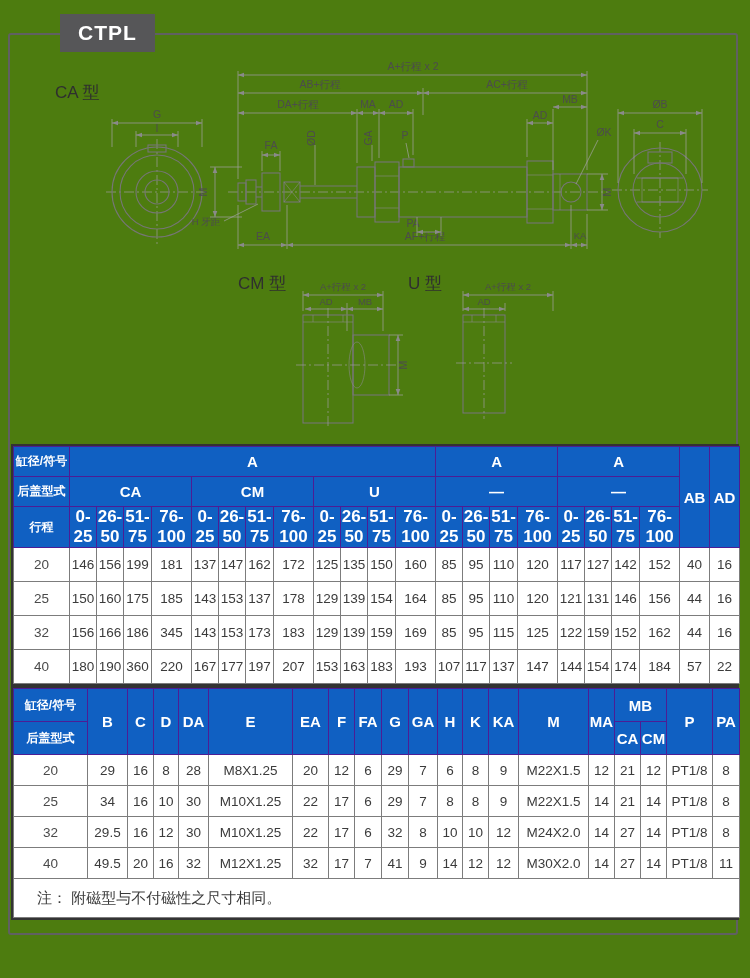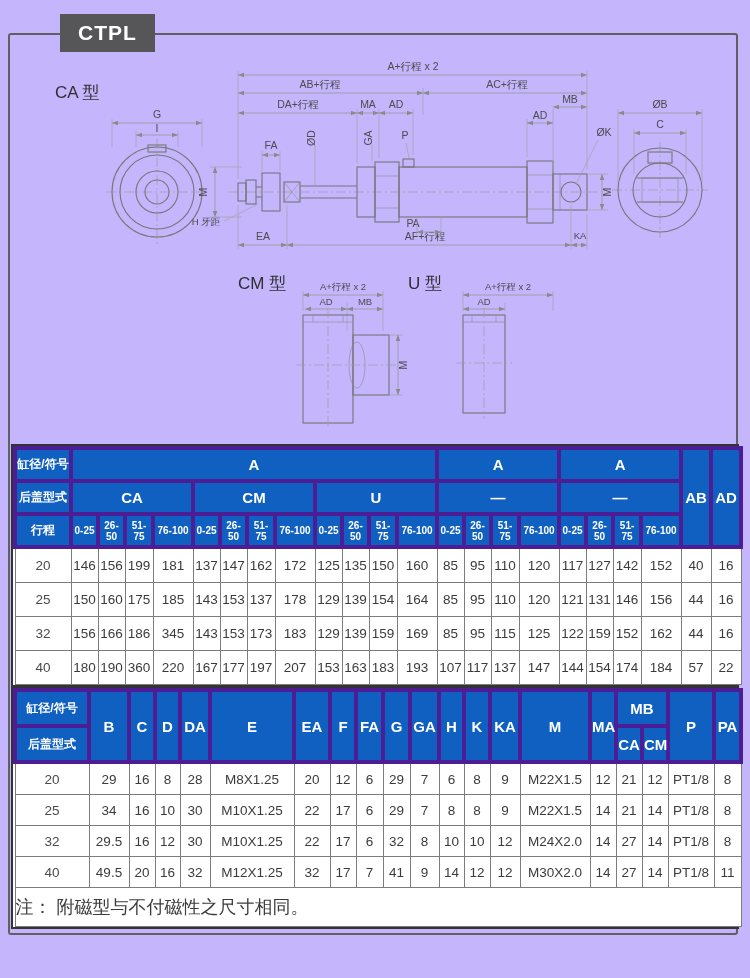--- a/index.html
+++ b/index.html
@@ -1,45 +1,45 @@
 <!DOCTYPE html>
 <html><head>
 <meta charset="utf-8">
 <style>
   html,body{margin:0;padding:0;background:#fff;}
   body{font-family:"Liberation Sans",sans-serif;}
-  #page{position:relative;width:750px;height:978px;background:#c4b5fd;overflow:hidden;}
+  #page{position:relative;width:750px;height:978px;background:#4d7c0f;overflow:hidden;}
   .frame{position:absolute;left:8px;top:33px;width:726px;height:898px;border:2px solid #606062;border-radius:3px;}
   .badge{position:absolute;left:60px;top:14px;width:95px;height:38px;background:#565658;color:#fff;
          display:flex;align-items:center;justify-content:center;font-size:21px;font-weight:bold;letter-spacing:1px;}
   .diag{position:absolute;left:10px;top:55px;}
   .diag text{font-family:"Liberation Sans",sans-serif;}
   .ol{stroke:#767676;stroke-width:1.1;fill:none;}
   .thin{stroke:#8a8a8a;stroke-width:0.6;fill:none;}
   .dim{stroke:#979797;stroke-width:0.8;fill:none;}
   .ext{stroke:#a3a3a3;stroke-width:0.7;fill:none;}
   .cl{stroke:#9d9d9d;stroke-width:0.7;fill:none;stroke-dasharray:10 3 2 3;}
   .lbl{font-size:10.5px;fill:#4c4c4c;text-anchor:middle;}
   .sm{font-size:9.5px;}
   .typ{font-size:17px;fill:#2f2f2f;text-anchor:start;font-weight:500;}
   .twrap{position:absolute;left:11px;width:728px;border:2px solid #333;background:#fff;box-sizing:border-box;}
   #t1wrap{top:444px;}
   #t2wrap{top:686px;}
   table{border-collapse:collapse;width:100%;table-layout:fixed;}
-  th{background:#1060c2;color:#fff;border:4px solid #4c1d95;font-weight:bold;font-size:15px;padding:0;}
+  th{background:#1060c2;color:#fff;border:1px solid #4c1d95;font-weight:bold;font-size:15px;padding:0;}
   td{border:1px solid #7c7c7c;background:#fff;text-align:center;font-size:13.5px;color:#3b3b3b;padding:0;}
   #t1 th{height:29px;}
   #t1 td{height:33px;}
   #t2 th{height:32px;}
   #t2 td{height:30px;}
   th.corner{font-size:12px;}
-  th.stroke{font-size:10px;font-weight:bold;}
+  th.stroke{font-size:17px;font-weight:bold;}
   th.groups{font-size:15px;}
   td.bore{color:#4a4a4a;}
-  td.note{text-align:left;padding:4px 0;font-size:18px;height:20px;color:#3b3b3b;}
+  td.note{text-align:left;padding:4px 23px;font-size:15px;height:20px;color:#3b3b3b;}
 </style>
 </head>
 <body>
 
 <div id="page">
   <div class="frame"></div>
   <div class="badge">CTPL</div>
 
   <svg class="diag" width="730" height="380" viewBox="0 0 730 380">
     <defs>

